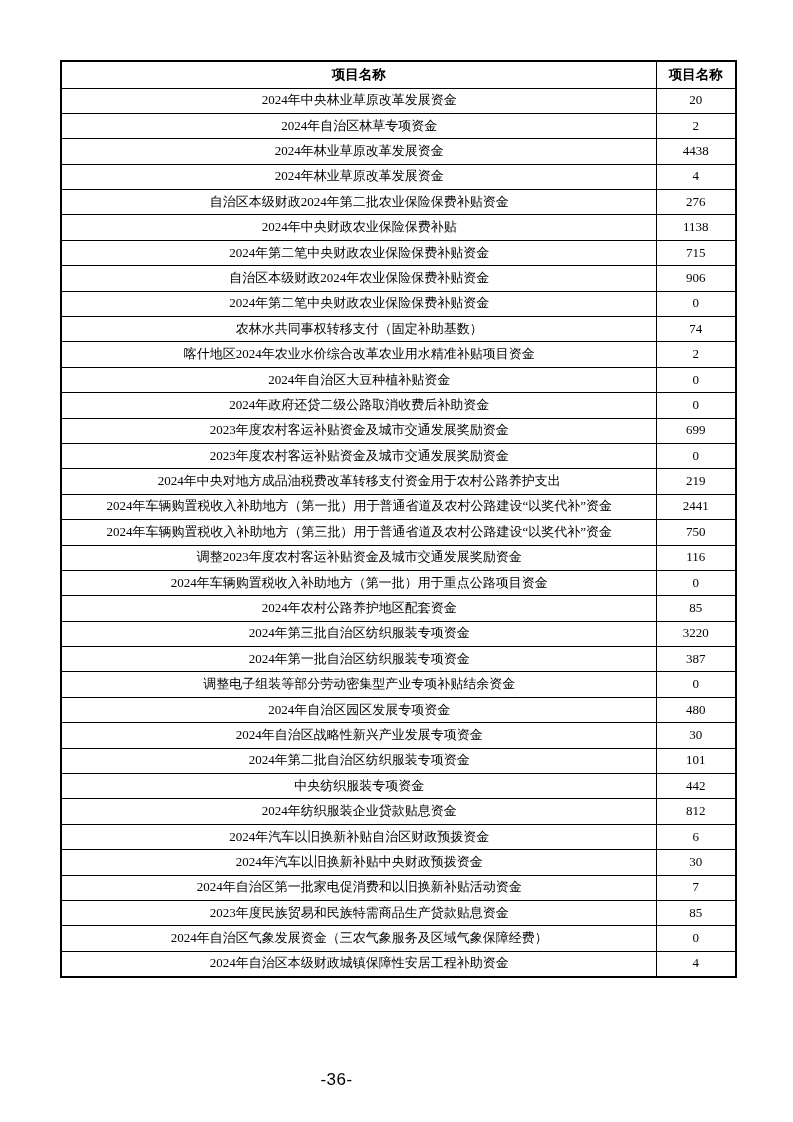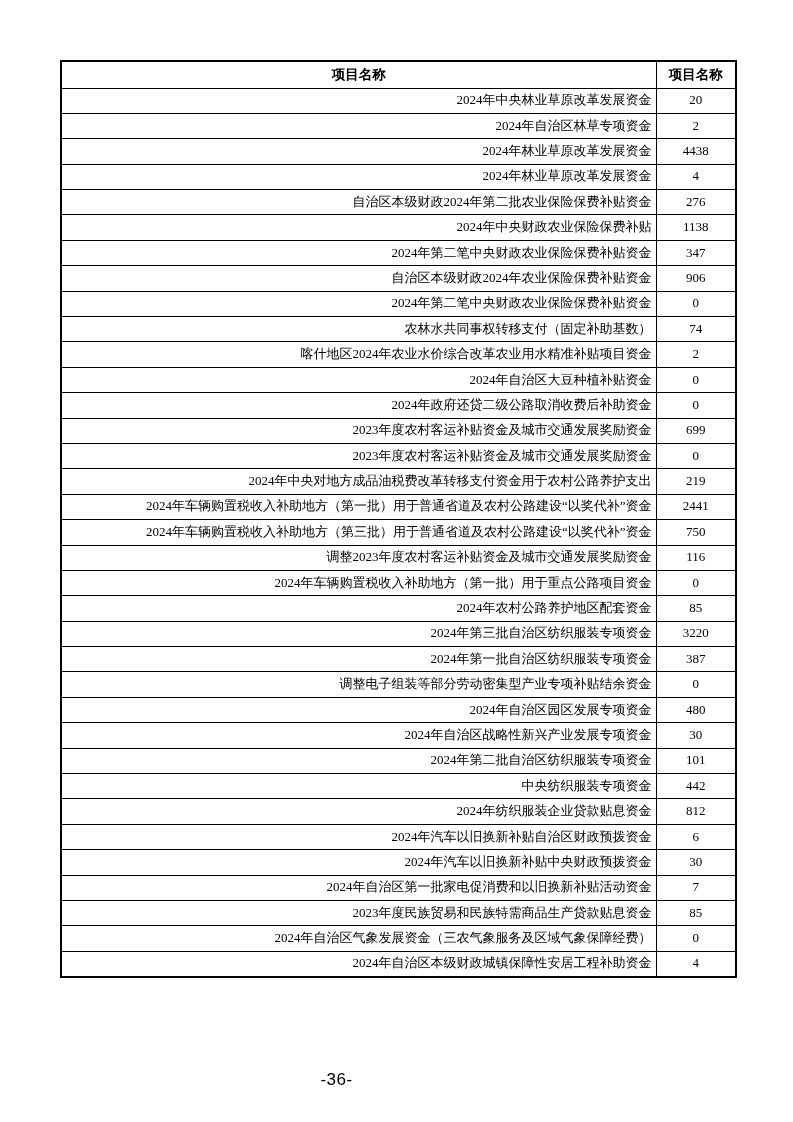--- a/index.html
+++ b/index.html
@@ -43,21 +43,21 @@
   table.alloc col.c-value { width: 80px; }
   table.alloc thead tr { height: 27px; }
   table.alloc thead th {
     font-weight: bold;
     font-size: 13.5px;
     text-align: center;
     padding: 2px 4px;
   }
   table.alloc tbody tr { height: 25.4px; }
   td.name-cell {
-    text-align: right;
+    text-align: center;
     padding: 2px 4px 2px 5px;
     white-space: nowrap;
   }
   td.value-cell {
     text-align: center;
     padding: 2px 2px;
     font-family: "Liberation Serif", "DejaVu Serif", serif;
   }
   .footer-pageno {
     position: absolute;
@@ -106,21 +106,21 @@
         <tr>
           <td class="name-cell">自治区本级财政2024年第二批农业保险保费补贴资金</td>
           <td class="value-cell">276</td>
         </tr>
         <tr>
           <td class="name-cell">2024年中央财政农业保险保费补贴</td>
           <td class="value-cell">1138</td>
         </tr>
         <tr>
           <td class="name-cell">2024年第二笔中央财政农业保险保费补贴资金</td>
-          <td class="value-cell">347</td>
+          <td class="value-cell">715</td>
         </tr>
         <tr>
           <td class="name-cell">自治区本级财政2024年农业保险保费补贴资金</td>
           <td class="value-cell">906</td>
         </tr>
         <tr>
           <td class="name-cell">2024年第二笔中央财政农业保险保费补贴资金</td>
           <td class="value-cell">0</td>
         </tr>
         <tr>

